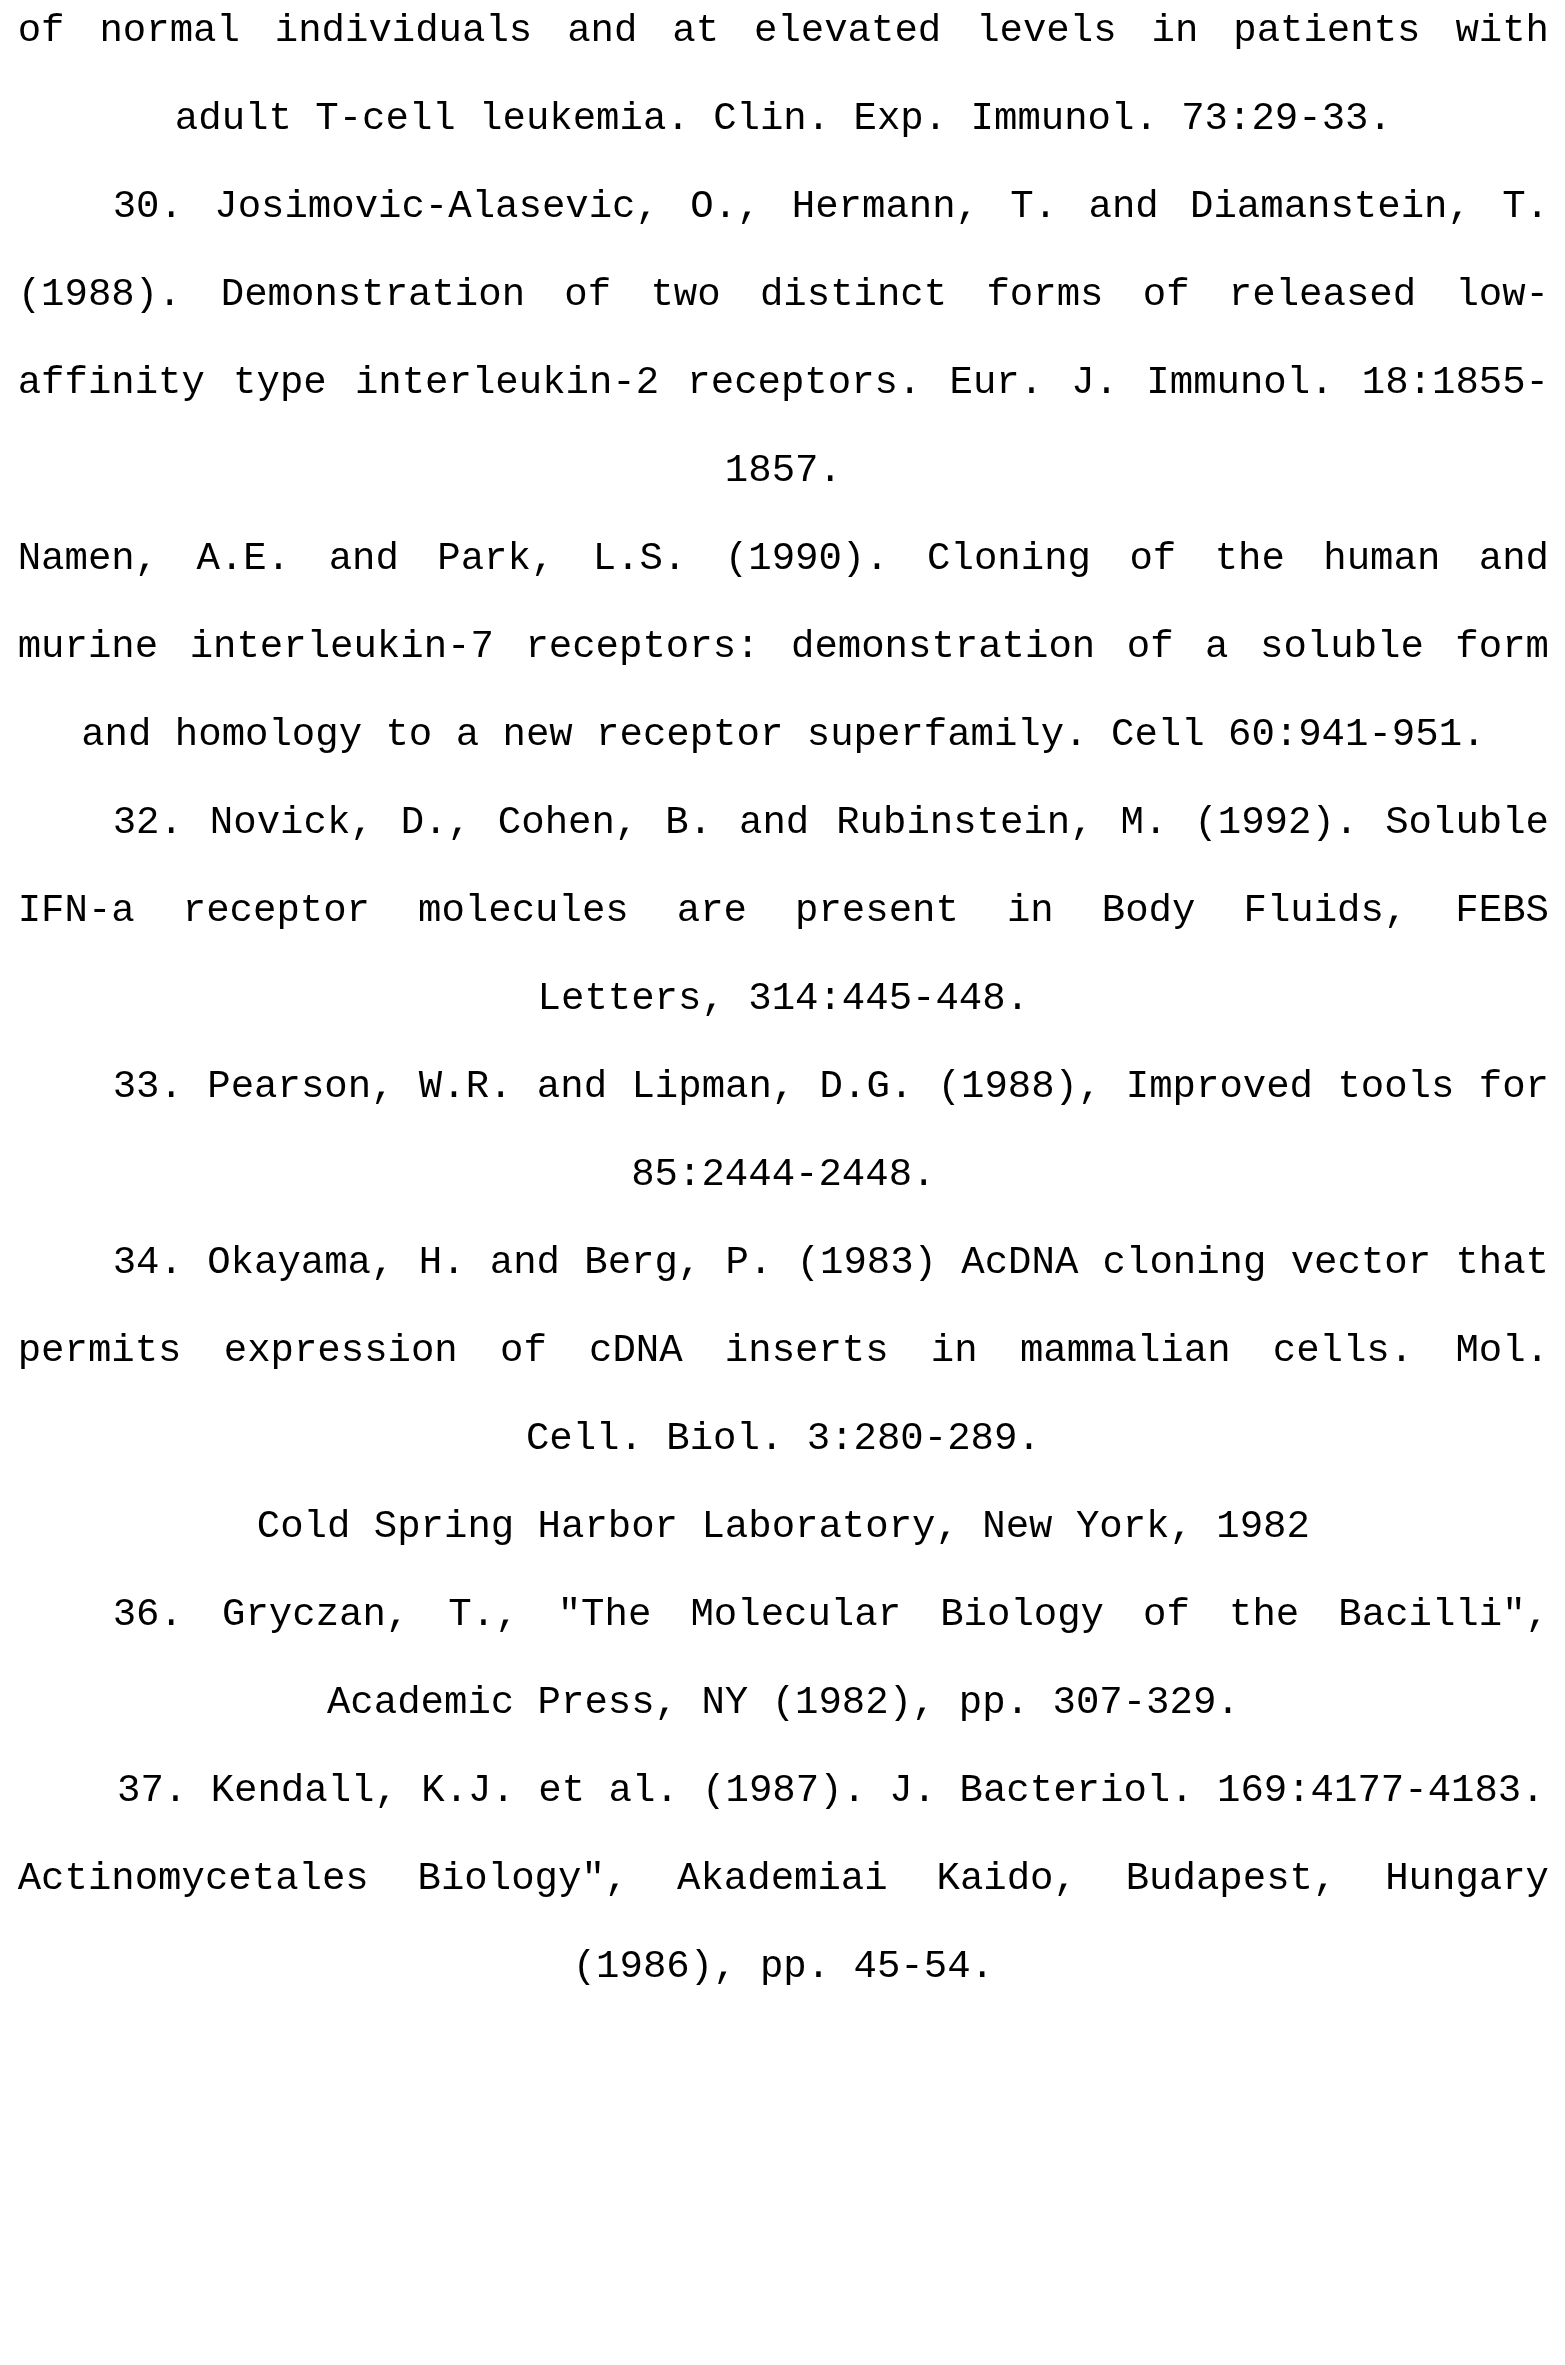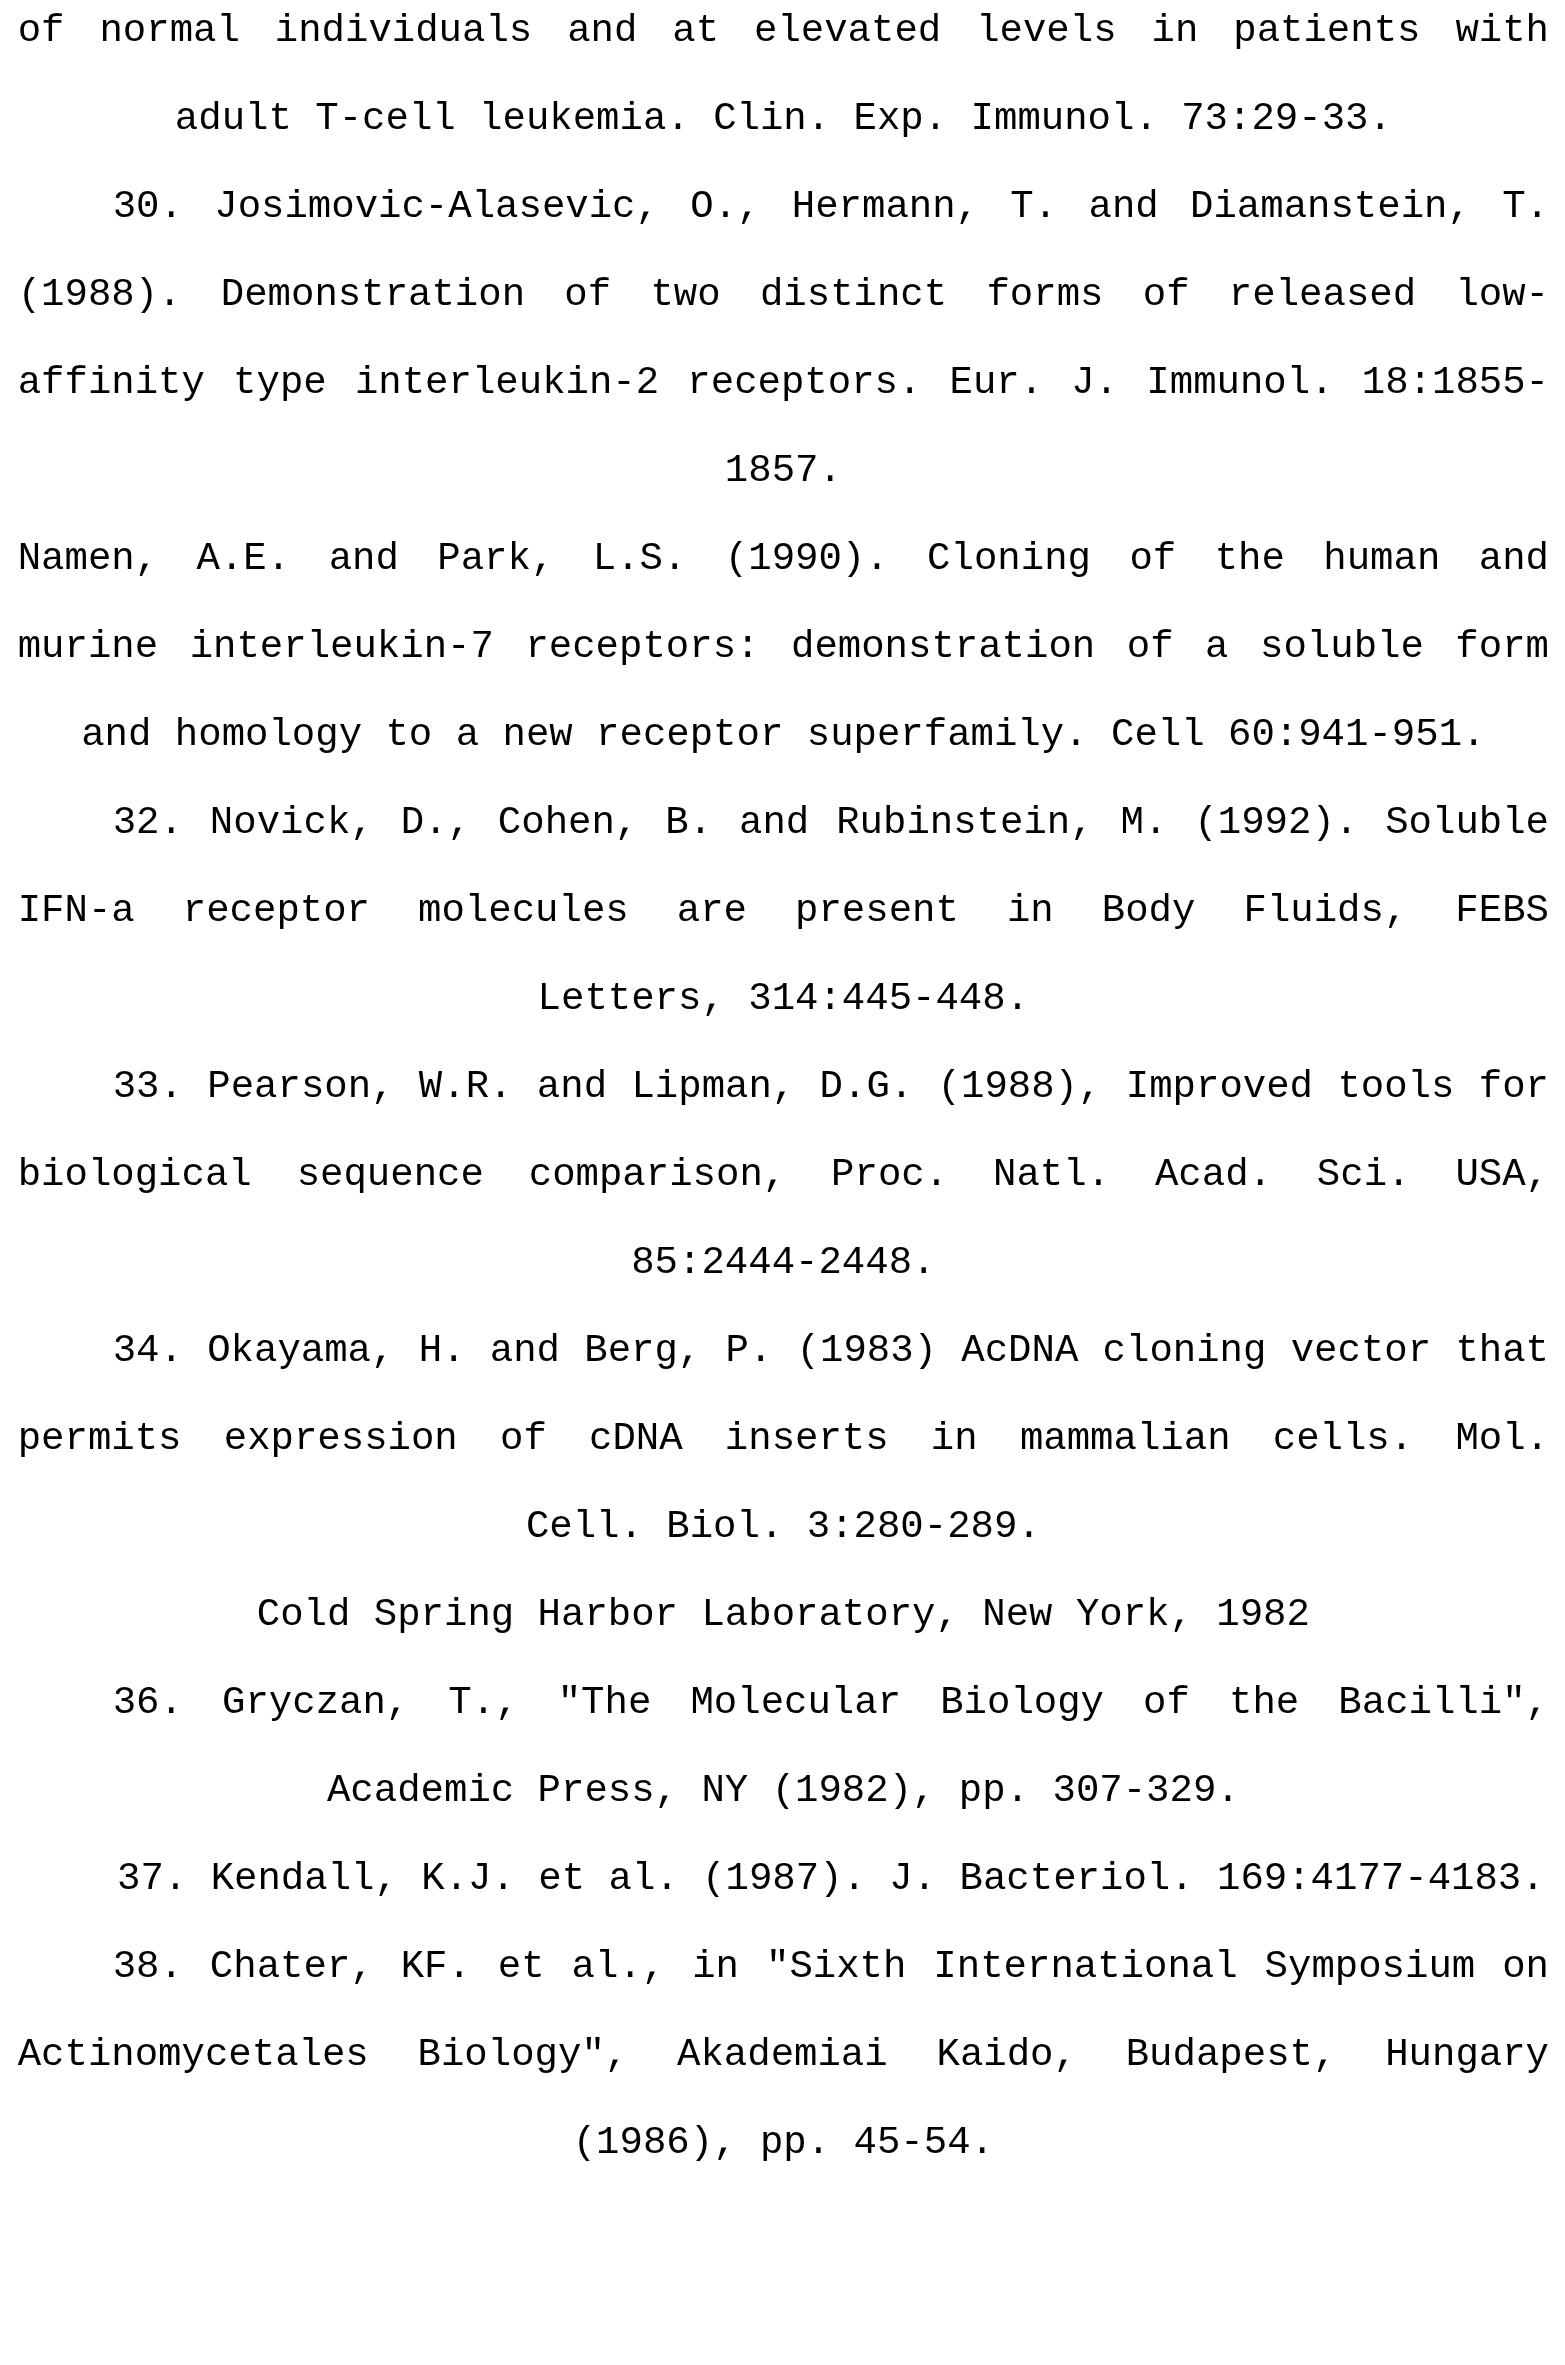--- a/index.html
+++ b/index.html
@@ -48,27 +48,25 @@
       <div class="line j">(1988). Demonstration of two distinct forms of released low-</div>
       <div class="line j">affinity type interleukin-2 receptors. Eur. J. Immunol. 18:1855-</div>
       <div class="line">1857.</div>
       <div class="line j">Namen, A.E. and Park, L.S. (1990). Cloning of the human and</div>
       <div class="line j">murine interleukin-7 receptors: demonstration of a soluble form</div>
       <div class="line">and homology to a new receptor superfamily. Cell 60:941-951.</div>
       <div class="line j i">32. Novick, D., Cohen, B. and Rubinstein, M. (1992). Soluble</div>
       <div class="line j">IFN-a receptor molecules are present in Body Fluids, FEBS</div>
       <div class="line">Letters, 314:445-448.</div>
       <div class="line j i">33. Pearson, W.R. and Lipman, D.G. (1988), Improved tools for</div>
-      <div class="line j">biological sequence comparison, Proc. Natl. Acad. Sci. USA,</div>
       <div class="line">85:2444-2448.</div>
       <div class="line j i">34. Okayama, H. and Berg, P. (1983) AcDNA cloning vector that</div>
       <div class="line j">permits expression of cDNA inserts in mammalian cells. Mol.</div>
       <div class="line">Cell. Biol. 3:280-289.</div>
       <div class="line">Cold Spring Harbor Laboratory, New York, 1982</div>
       <div class="line j i">36. Gryczan, T., "The Molecular Biology of the Bacilli",</div>
       <div class="line">Academic Press, NY (1982), pp. 307-329.</div>
       <div class="line i">37. Kendall, K.J. et al. (1987). J. Bacteriol. 169:4177-4183.</div>
-      <div class="line j i">38. Chater, KF. et al., in "Sixth International Symposium on</div>
       <div class="line j">Actinomycetales Biology", Akademiai Kaido, Budapest, Hungary</div>
       <div class="line">(1986), pp. 45-54.</div>
     </div>
 </div>
 
 
 </body></html>

